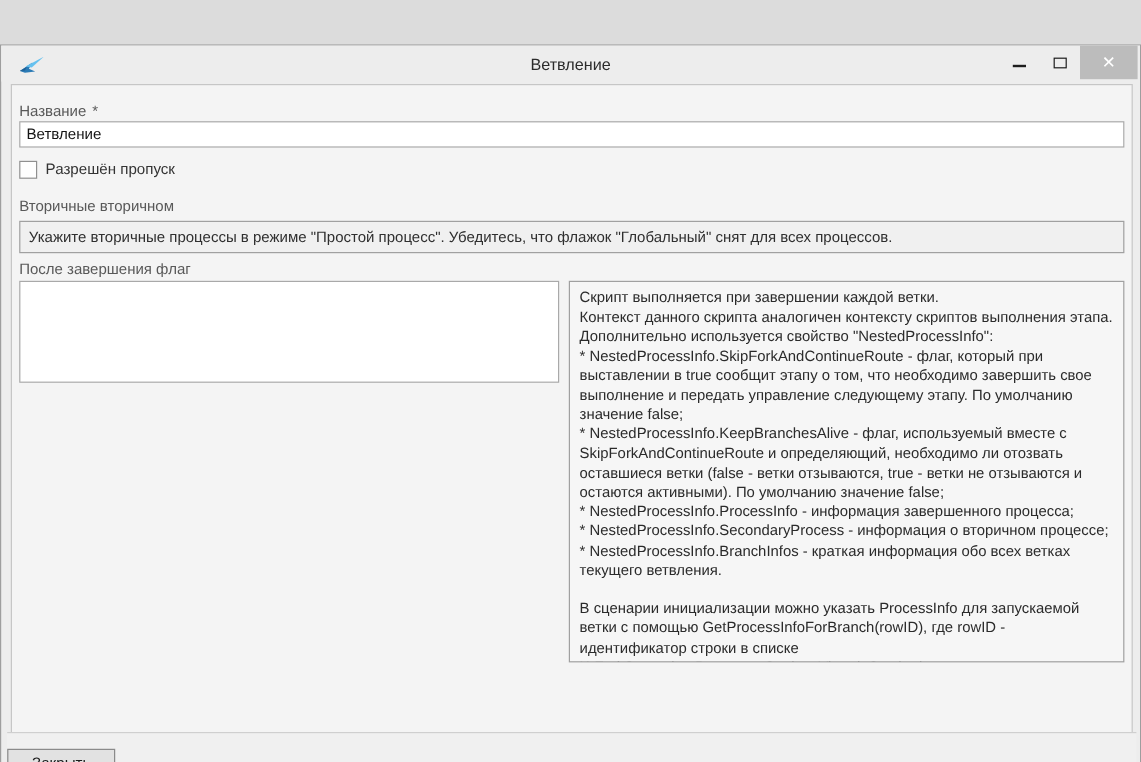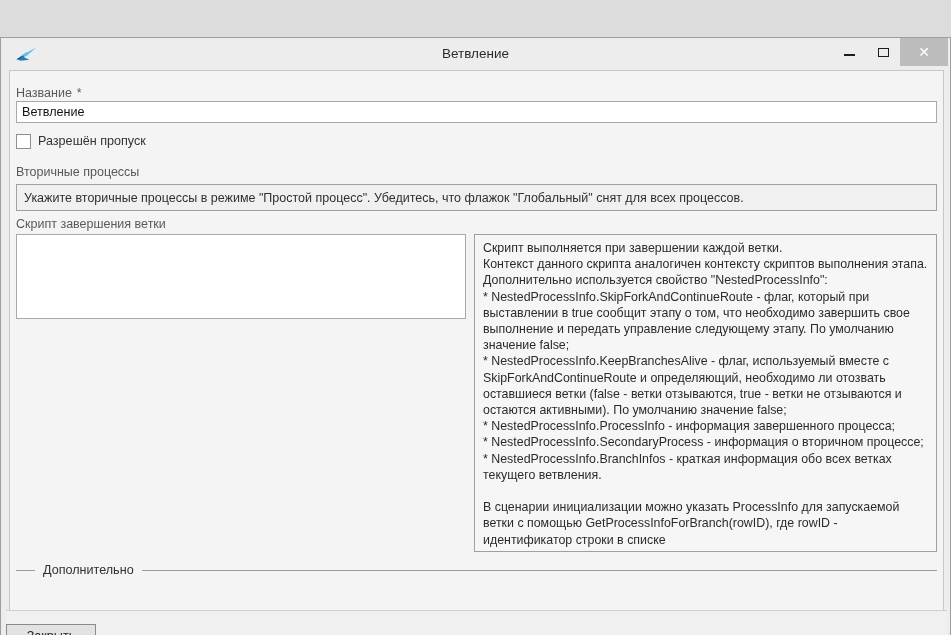--- a/index.html
+++ b/index.html
@@ -156,44 +156,39 @@
     </div>
     <div class="row-name-input">
       <input class="txt-input" type="text" value="Ветвление" style="">
     </div>
 
     <div class="row-check">
       <div class="checkbox"></div>
       <div class="check-label">Разрешён пропуск</div>
     </div>
 
-    <div class="lbl row-sec-label">Вторичные процессы</div>
+    <div class="lbl row-sec-label">Вторичные вторичном</div>
 
     <div class="hint-box">Укажите вторичные процессы в режиме "Простой процесс". Убедитесь, что флажок "Глобальный" снят для всех процессов.</div>
 
-    <div class="lbl row-after-label">Скрипт завершения ветки</div>
+    <div class="lbl row-after-label">После завершения флаг</div>
 
     <div class="columns">
       <textarea class="script-area" style=""></textarea>
       <div class="help-box">Скрипт выполняется при завершении каждой ветки.
 Контекст данного скрипта аналогичен контексту скриптов выполнения этапа.
 Дополнительно используется свойство "NestedProcessInfo":
 * NestedProcessInfo.SkipForkAndContinueRoute - флаг, который при выставлении в true сообщит этапу о том, что необходимо завершить свое выполнение и передать управление следующему этапу. По умолчанию значение false;
 * NestedProcessInfo.KeepBranchesAlive - флаг, используемый вместе с SkipForkAndContinueRoute и определяющий, необходимо ли отозвать оставшиеся ветки (false - ветки отзываются, true - ветки не отзываются и остаются активными). По умолчанию значение false;
 * NestedProcessInfo.ProcessInfo - информация завершенного процесса;
 * NestedProcessInfo.SecondaryProcess - информация о вторичном процессе;
 * NestedProcessInfo.BranchInfos - краткая информация обо всех ветках текущего ветвления.
 
 В сценарии инициализации можно указать ProcessInfo для запускаемой ветки с помощью GetProcessInfoForBranch(rowID), где rowID - идентификатор строки в списке KrForkSecondaryProcessesSettingsVirtual_Synthetic.</div>
     </div>
 
-    <div class="expander">
-      <span class="line-short"></span>
-      <span class="exp-label">Дополнительно</span>
-      <span class="line-long"></span>
-    </div>
 
     <div class="footer">
       <div class="close-btn">Закрыть</div>
     </div>
 
   </div>
 </div>
 
 </body></html>

